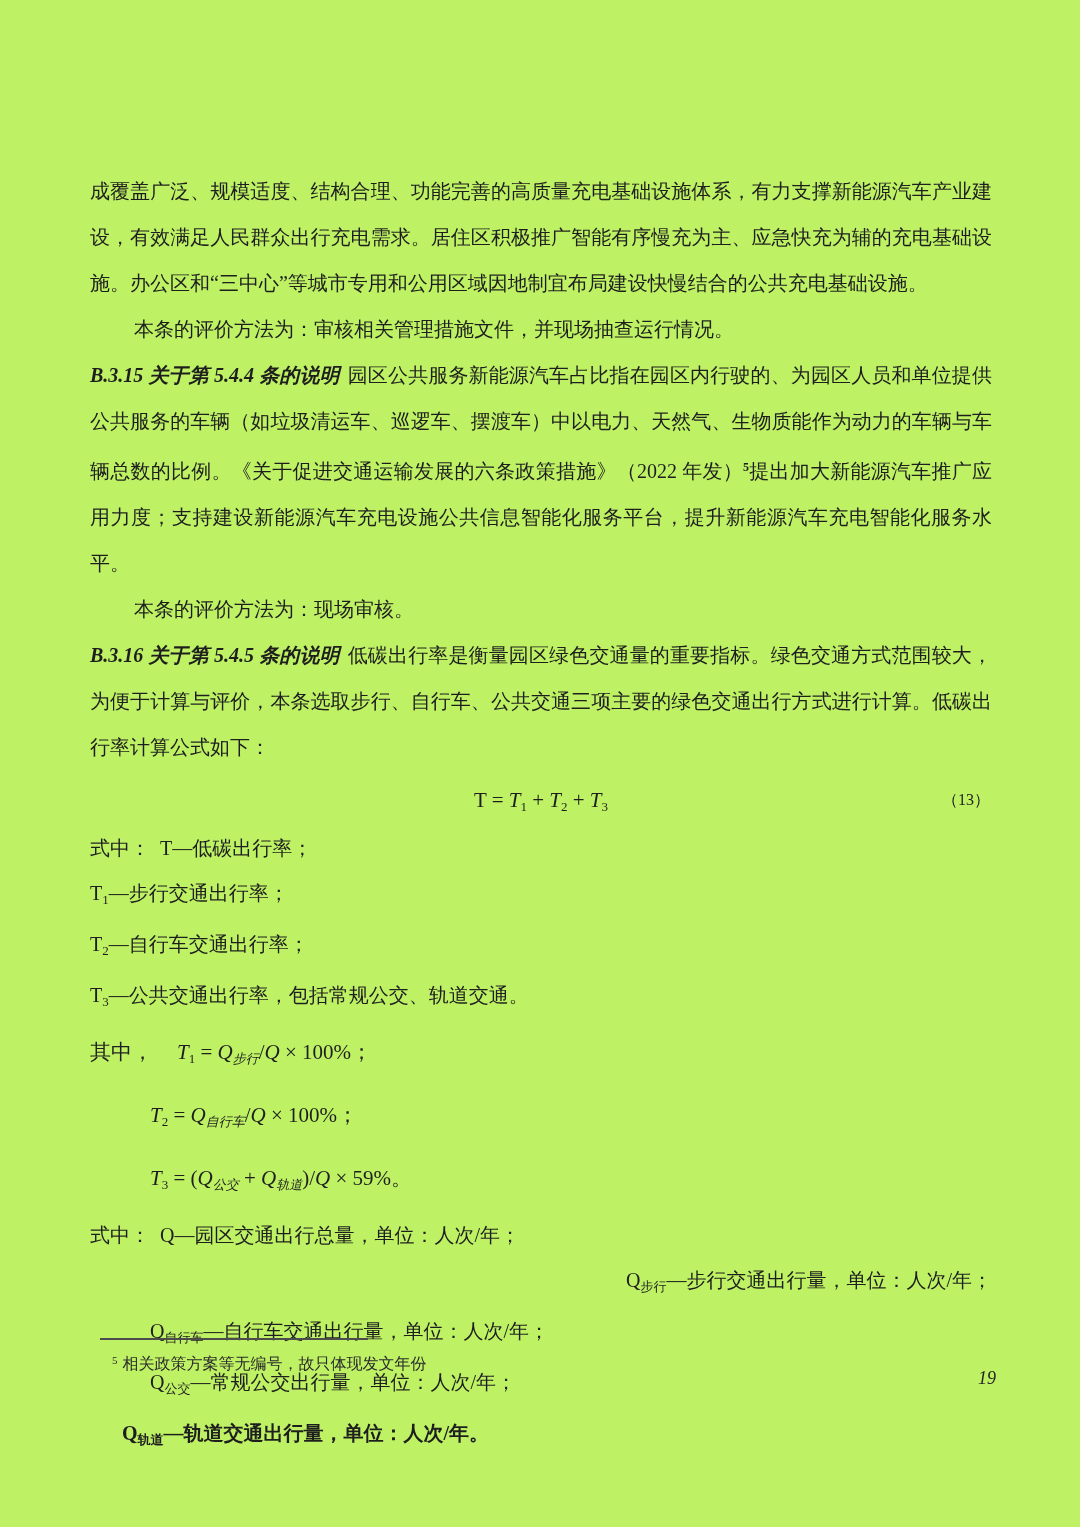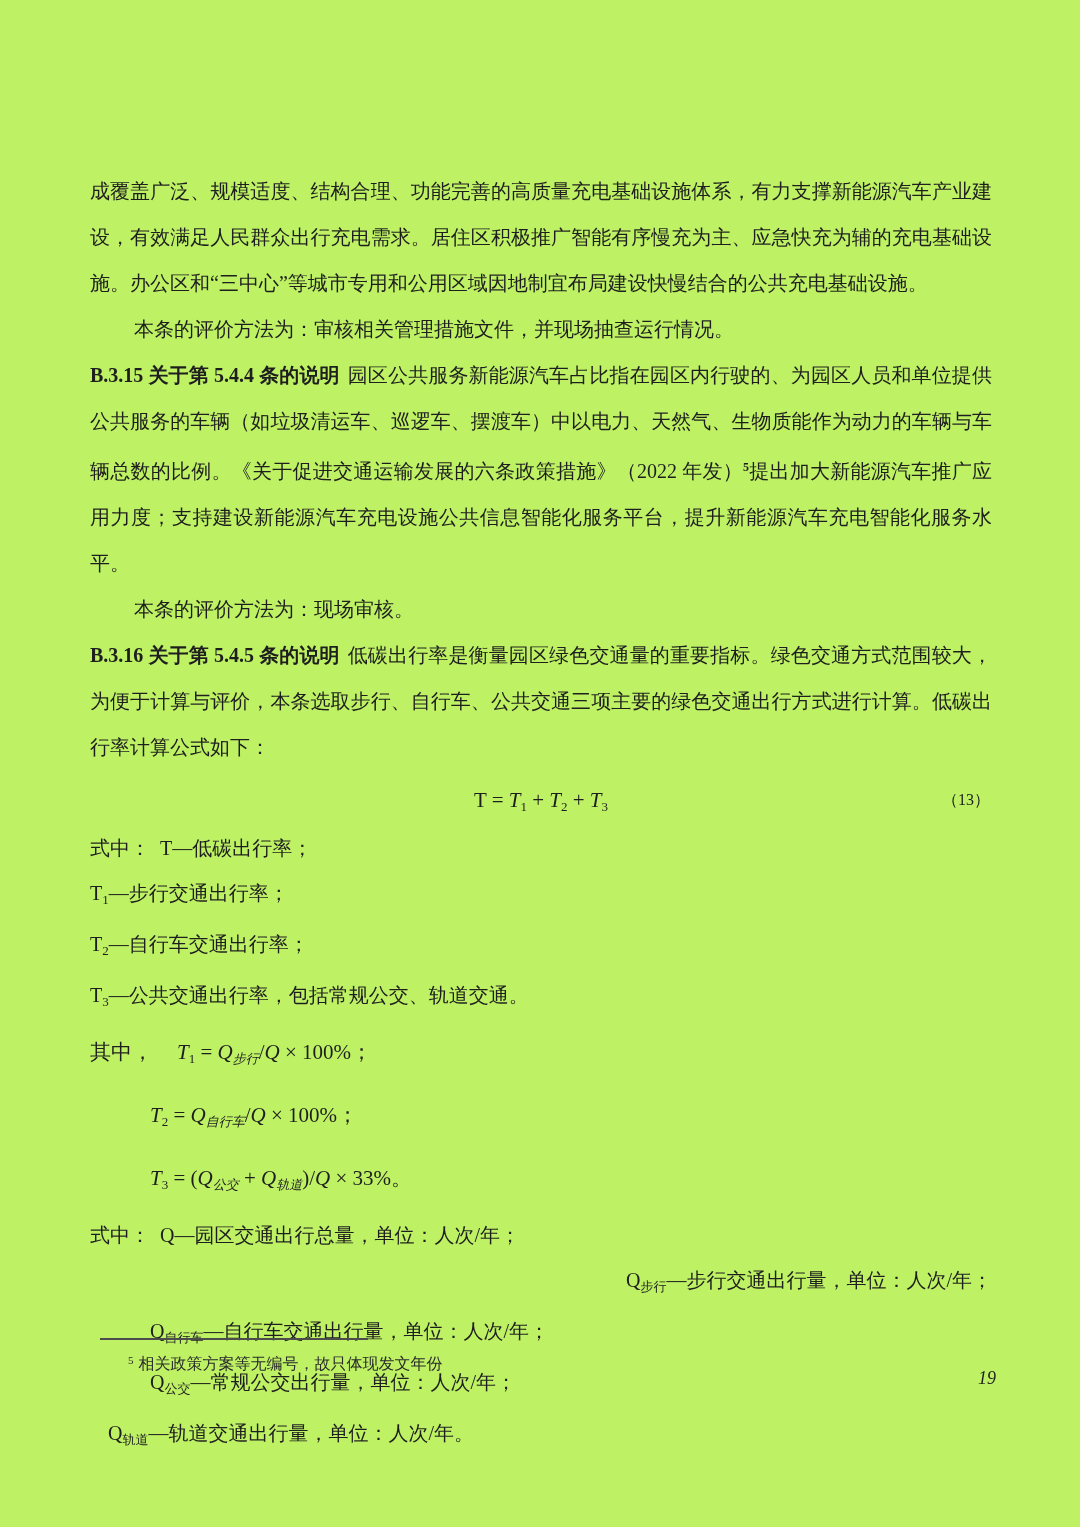--- a/index.html
+++ b/index.html
@@ -16,51 +16,51 @@
     left:90px;width:902px;top:168px;
   }
   .para{
     margin:0;
     font-size:20px;
     line-height:46px;
     text-align:justify;
     text-justify:inter-ideograph;
   }
   .indent{text-indent:2.2em;}
-  .lead-bold{font-weight:bold;margin-right:8px;}
+  .lead-bold{font-weight:bold;margin-right:8px;font-style:italic;}
   sup.fref{font-size:12px;vertical-align:7px;font-weight:bold;}
   
   .eq-row{
     position:relative;
     height:52px;line-height:52px;
     font-size:21px;
     text-align:center;
     margin-top:4px;
   }
   .eq-num{position:absolute;right:2px;top:0;font-size:16px;}
   
   .def-line{font-size:20px;line-height:45px;white-space:nowrap;}
   .def-line.tall{line-height:57px;font-size:21px;}
   .def-label{margin-right:10px;}
   .among-label{margin-right:24px;}
   .ind-a{}   
   .ind-b{margin-left:60px;}   
   .ind-c{margin-left:68px;text-align:right;}   
-  .ind-d{margin-left:18px;}   
+  .ind-d{margin-left:32px;font-weight:bold;}   
   
   .tk-it{font-style:italic;}
   .tk-sub{font-size:13px;vertical-align:-4px;}
   .tk-subit{font-size:13px;vertical-align:-4px;font-style:italic;}
   
   .footnote-rule{
     position:absolute;left:100px;top:1338px;width:268px;
     border-top:2px solid #4c4c4c;
   }
   .footnote{
-    position:absolute;left:128px;top:1348px;
+    position:absolute;left:112px;top:1348px;
     font-size:16px;line-height:24px;color:#2a2a2a;
   }
   .footnote sup{font-size:11px;vertical-align:5px;margin-right:5px;}
   .page-number{
     position:absolute;right:84px;top:1368px;
     font-size:18px;color:#222;font-style:italic;
   }
 </style>
 </head>
 <body>
@@ -83,21 +83,21 @@
       <span class="eq-num">（13）</span>
     </div>
 
     <div class="def-line"><span class="def-label">式中：</span><span><span>T</span><span>—低碳出行率；</span></span></div>
     <div class="def-line ind-a"><span>T</span><span class="tk-sub">1</span><span>—步行交通出行率；</span></div>
     <div class="def-line ind-a"><span>T</span><span class="tk-sub">2</span><span>—自行车交通出行率；</span></div>
     <div class="def-line ind-a"><span>T</span><span class="tk-sub">3</span><span>—公共交通出行率，包括常规公交、轨道交通。</span></div>
 
     <div class="def-line tall"><span class="among-label">其中，</span><span><span class="tk-it">T</span><span class="tk-sub">1</span><span> = </span><span class="tk-it">Q</span><span class="tk-subit">步行</span><span>/</span><span class="tk-it">Q</span><span> × 100%；</span></span></div>
     <div class="def-line tall ind-b"><span class="tk-it">T</span><span class="tk-sub">2</span><span> = </span><span class="tk-it">Q</span><span class="tk-subit">自行车</span><span>/</span><span class="tk-it">Q</span><span> × 100%；</span></div>
-    <div class="def-line tall ind-b"><span class="tk-it">T</span><span class="tk-sub">3</span><span> = (</span><span class="tk-it">Q</span><span class="tk-subit">公交</span><span> + </span><span class="tk-it">Q</span><span class="tk-subit">轨道</span><span>)/</span><span class="tk-it">Q</span><span> × 33%。</span></div>
+    <div class="def-line tall ind-b"><span class="tk-it">T</span><span class="tk-sub">3</span><span> = (</span><span class="tk-it">Q</span><span class="tk-subit">公交</span><span> + </span><span class="tk-it">Q</span><span class="tk-subit">轨道</span><span>)/</span><span class="tk-it">Q</span><span> × 59%。</span></div>
 
     <div class="def-line"><span class="def-label">式中：</span><span><span>Q</span><span>—园区交通出行总量，单位：人次/年；</span></span></div>
     <div class="def-line ind-c"><span>Q</span><span class="tk-sub">步行</span><span>—步行交通出行量，单位：人次/年；</span></div>
     <div class="def-line ind-b"><span>Q</span><span class="tk-sub">自行车</span><span>—自行车交通出行量，单位：人次/年；</span></div>
     <div class="def-line ind-b"><span>Q</span><span class="tk-sub">公交</span><span>—常规公交出行量，单位：人次/年；</span></div>
     <div class="def-line ind-d"><span>Q</span><span class="tk-sub">轨道</span><span>—轨道交通出行量，单位：人次/年。</span></div>
 
   </div>
 
   <div class="footnote-rule"></div>

